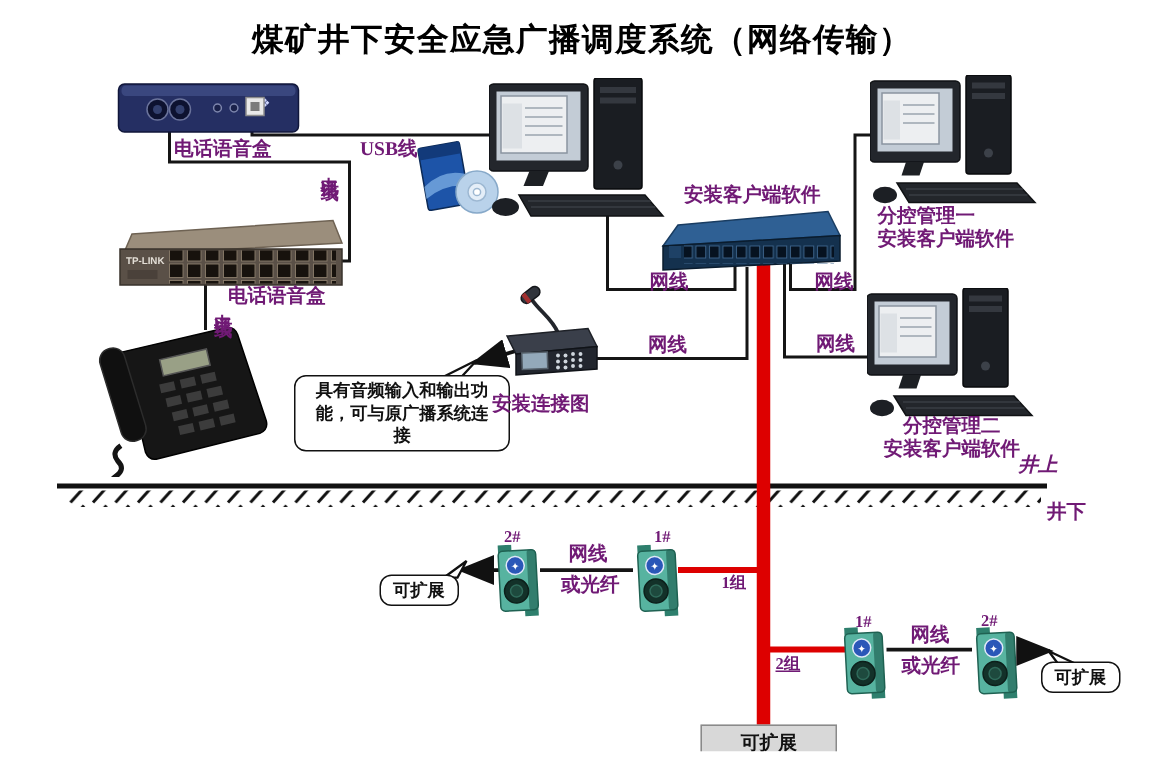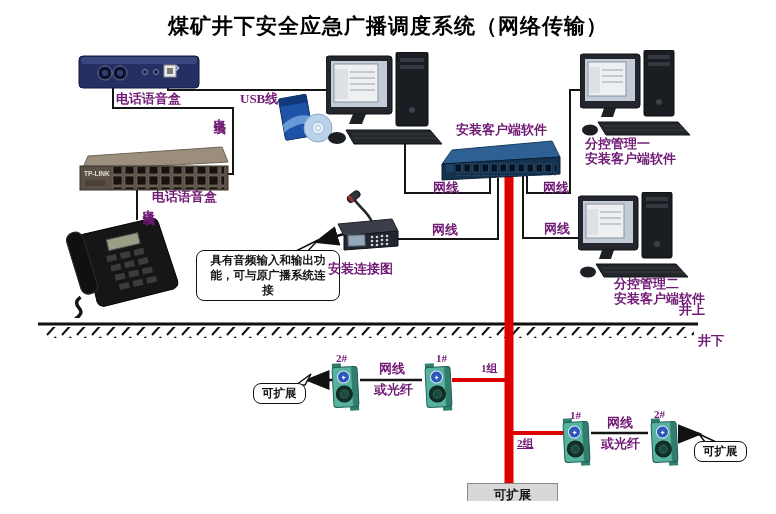--- a/index.html
+++ b/index.html
@@ -308,36 +308,36 @@
   <div class="lbl" style="left:456px;top:123px;">安装客户端软件</div>
   <div class="lbl" style="left:433px;top:181px;">网线</div>
   <div class="lbl" style="left:432px;top:223px;">网线</div>
   <div class="lbl" style="left:543px;top:181px;">网线</div>
   <div class="lbl" style="left:544px;top:222px;">网线</div>
 
   <div class="lbl" style="left:585px;top:137px;">
     <div>分控管理一</div>
     <div>安装客户端软件</div>
   </div>
-  <div class="lbl" style="left:614px;top:277px;">
+  <div class="lbl" style="left:589px;top:277px;text-align:center;">
     <div>分控管理二</div>
     <div>安装客户端软件</div>
   </div>
 
   <div class="lbl" style="left:328px;top:262px;">安装连接图</div>
 
   <div class="callout" style="left:196px;top:250px;width:126px;">
     <div>具有音频输入和输出功</div>
     <div>能，可与原广播系统连接</div>
   </div>
 
-  <div class="lbl" style="left:679px;top:303px;">井上</div>
+  <div class="lbl" style="left:679px;top:303px;font-style:italic;">井上</div>
   <div class="lbl" style="left:698px;top:334px;">井下</div>
 
-  <div class="lbl small" style="left:481px;top:362px;">1组</div>
+  <div class="lbl small" style="left:481px;top:383px;">1组</div>
   <div class="lbl small" style="left:517px;top:437px;text-decoration:underline;">2组</div>
 
   <div class="lbl small" style="left:336px;top:352px;">2#</div>
   <div class="lbl small" style="left:436px;top:352px;">1#</div>
   <div class="lbl small" style="left:570px;top:409px;">1#</div>
   <div class="lbl small" style="left:654px;top:408px;">2#</div>
 
   <div class="lbl" style="left:379px;top:362px;">网线</div>
   <div class="lbl" style="left:374px;top:383px;">或光纤</div>
   <div class="lbl" style="left:607px;top:416px;">网线</div>

